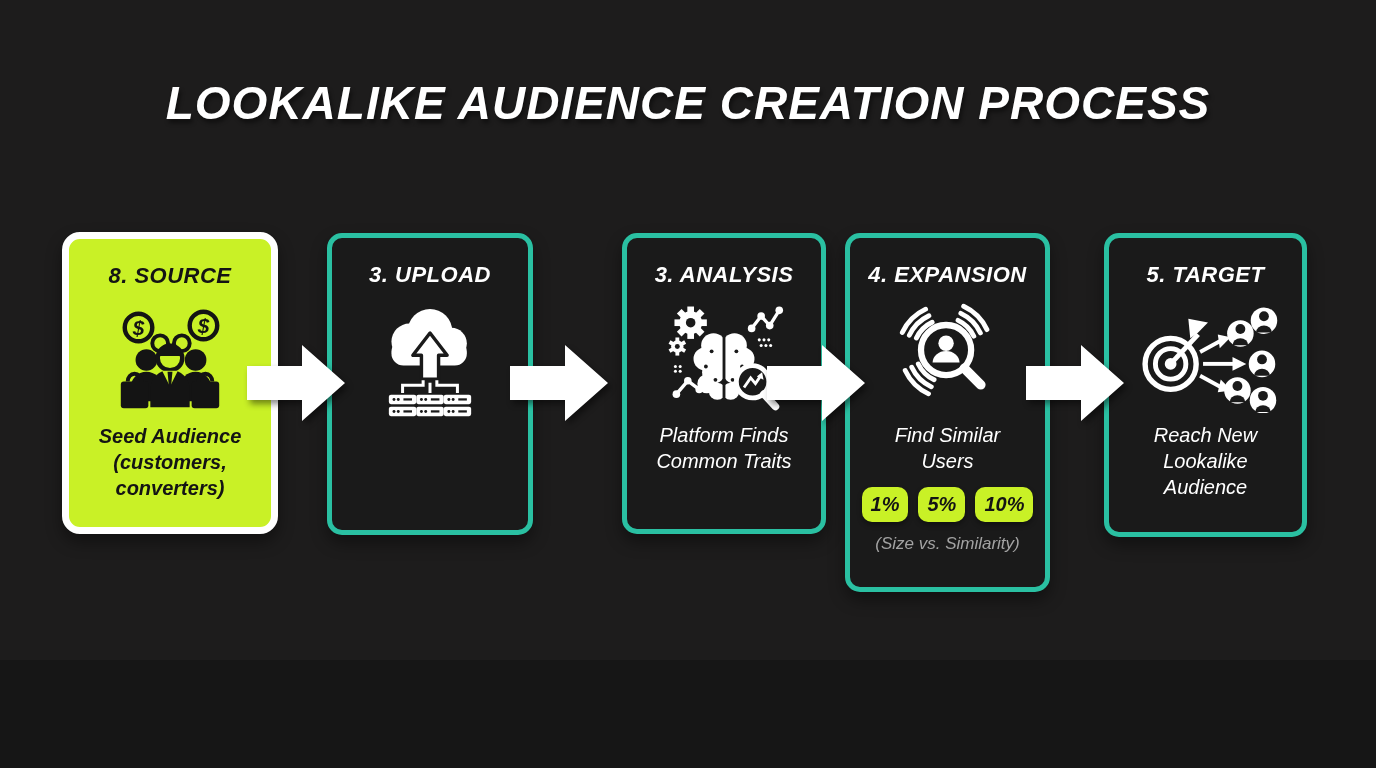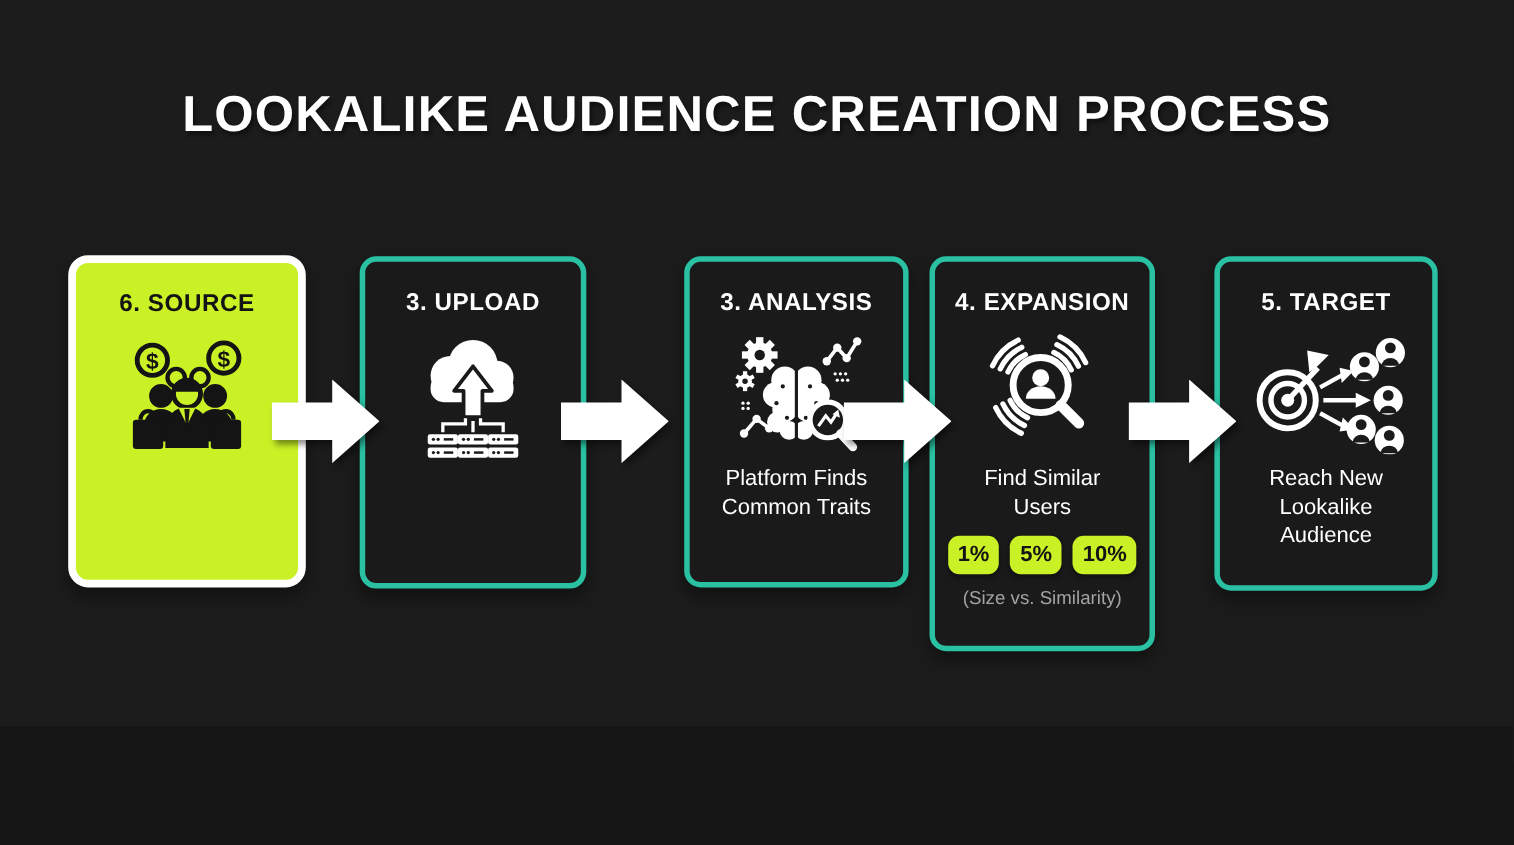--- a/index.html
+++ b/index.html
@@ -1,19 +1,20 @@
 <!DOCTYPE html>
 <html><head>
 <meta charset="utf-8">
 <style>
   html,body { margin:0; padding:0; background:#161616; }
   .canvas {
     position:relative; width:1376px; height:660px;
     background:#1d1c1c; overflow:hidden;
     font-family:"Liberation Sans", sans-serif;
+    font-style:italic;
   }
   .title {
     position:absolute; top:76px; left:0; width:100%;
     margin:0; text-align:center;
     color:#ffffff; font-size:46px; font-weight:700; letter-spacing:1px;
     text-shadow:2px 4px 4px rgba(0,0,0,0.45);
   }
   .step {
     position:absolute; box-sizing:border-box;
     display:flex; flex-direction:column; align-items:center;
@@ -55,21 +56,21 @@
   .arrow-3 { left:767px; } .arrow-4 { left:1026px; }
 </style>
 </head>
 <body>
 
 <div class="canvas">
 
   <h1 class="title">LOOKALIKE AUDIENCE CREATION PROCESS</h1>
 
   <section class="step step-1">
-    <div class="step-label">6. SOURCE</div>
+    <div class="step-label">8. SOURCE</div>
     <div class="icon-wrap">
       <svg width="122" height="112" viewBox="0 0 124 112">
         <g fill="none" stroke="#141414" stroke-width="4.5">
           <circle cx="30" cy="25" r="14"></circle>
           <circle cx="96" cy="23" r="14"></circle>
         </g>
         <text x="30" y="33" font-size="21" font-weight="bold" fill="#141414" text-anchor="middle" font-family="Liberation Sans, sans-serif">$</text>
         <text x="96" y="31" font-size="21" font-weight="bold" fill="#141414" text-anchor="middle" font-family="Liberation Sans, sans-serif">$</text>
         <circle cx="52" cy="41" r="8" fill="none" stroke="#141414" stroke-width="4"></circle>
         <circle cx="74" cy="41" r="8" fill="none" stroke="#141414" stroke-width="4"></circle>
@@ -85,20 +86,21 @@
         <polygon points="54,69 62,85 70,69" fill="#c9f126"></polygon>
         <polygon points="59.5,70 64.5,70 63,86 61,86" fill="#141414"></polygon>
         <g>
           <rect x="12" y="80" width="28" height="27" rx="3" fill="#141414"></rect>
           <path d="M19,80 a7,8 0 0 1 14,0" fill="none" stroke="#141414" stroke-width="4"></path>
           <rect x="84" y="80" width="28" height="27" rx="3" fill="#141414"></rect>
           <path d="M91,80 a7,8 0 0 1 14,0" fill="none" stroke="#141414" stroke-width="4"></path>
         </g>
       </svg>
     </div>
+    <p class="caption cap-1">Seed Audience (customers, converters)</p>
   </section>
 
   <section class="step step-dark step-2">
     <div class="step-label">3. UPLOAD</div>
     <div class="icon-wrap">
       <svg width="108" height="120" viewBox="0 0 124 140">
         <g fill="#ffffff">
           <circle cx="38" cy="52" r="21"></circle>
           <circle cx="62" cy="40" r="26"></circle>
           <circle cx="87" cy="54" r="18"></circle>

